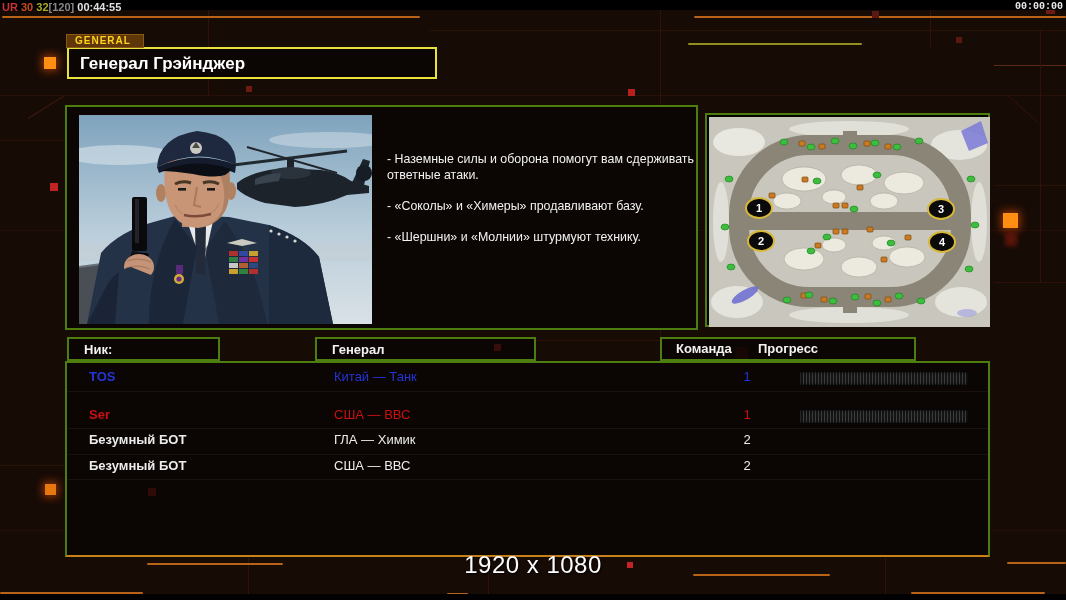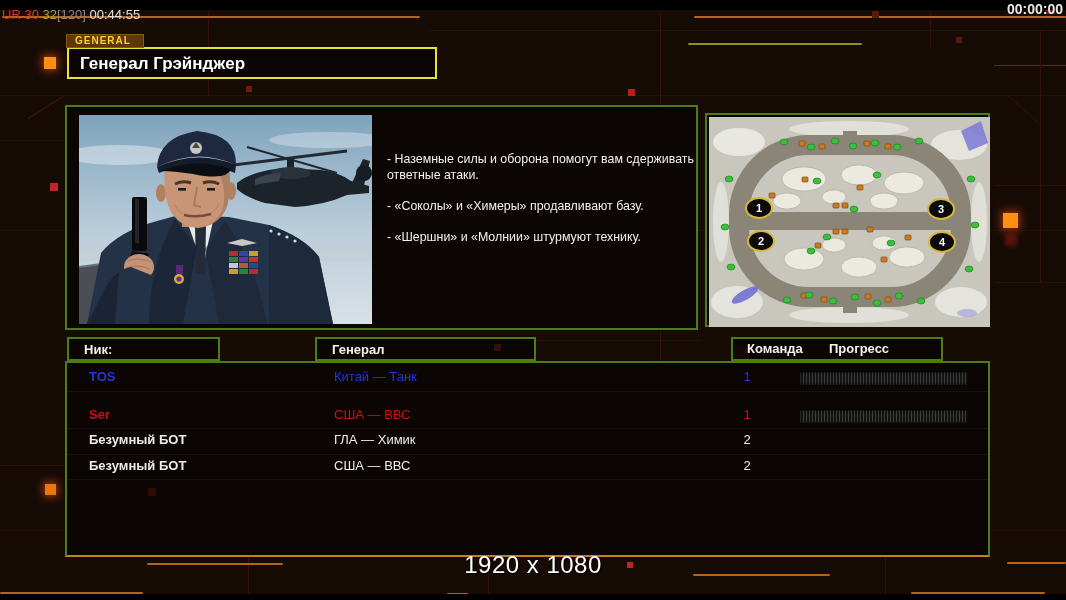--- a/index.html
+++ b/index.html
@@ -13,22 +13,22 @@
   .hl{position:absolute;height:1px;background:#2e1009;}
   .hlb{position:absolute;height:2px;background:#b9621a;border-radius:1px;}
   .hly{position:absolute;height:2px;background:#8f8f22;border-radius:1px;}
   .vl{position:absolute;width:1px;background:#31110a;}
   .diag{position:absolute;height:1px;background:#3a1a0c;transform-origin:left center;}
   .sq{position:absolute;}
   .glow{box-shadow:0 0 9px 2px rgba(255,90,0,.55);}
   
   .bar-top{position:absolute;left:0;top:0;width:1066px;height:10px;background:#000;z-index:30;}
   .bar-bottom{position:absolute;left:0;bottom:0;width:1066px;height:6px;background:#010103;z-index:30;}
-  .dbg{position:absolute;left:2px;top:1px;font-size:13px;font-weight:normal;letter-spacing:0;white-space:pre;margin-top:6px;}
-  .clock{position:absolute;right:3px;top:1px;font-size:14px;font-weight:bold;color:#e8e8e8;}
+  .dbg{position:absolute;left:2px;top:1px;font-size:11px;font-weight:bold;letter-spacing:0;white-space:pre;}
+  .clock{position:absolute;right:3px;top:1px;font-size:10px;font-weight:bold;color:#e8e8e8;font-family:Liberation Mono, monospace;}
   
   .panel{position:absolute;border:2px solid #4d7c0f;background:rgba(8,4,2,.78);box-sizing:border-box;}
   .tab{
     position:absolute;left:66px;top:34px;width:78px;height:14px;
     background:#5f3608;border:1px solid #8a5a14;box-sizing:border-box;
     font-size:10px;font-weight:bold;color:#ffd21e;letter-spacing:1px;
     line-height:12px;padding-left:8px;z-index:6;
   }
   .titlebox{left:67px;top:47px;width:370px;height:32px;border-color:#e8e23c;z-index:5;}
   .titlebox .t{font-size:17px;font-weight:bold;color:#fff;line-height:29px;padding-left:11px;}
@@ -335,21 +335,21 @@
       </g>
     </svg>
   </div>
 
   <div class="panel hdrbox" style="left:67px;width:153px">
     <div class="h">Ник:</div>
   </div>
   <div class="panel hdrbox" style="left:315px;width:221px">
     <div class="h">Генерал</div>
   </div>
-  <div class="panel hdrbox tp-head" style="left:731px;width:212px">
+  <div class="panel hdrbox tp-head" style="left:660px;width:256px">
     <span style="left:14px">Команда</span>
     <span style="left:96px">Прогресс</span>
   </div>
 
   <div class="panel tablebox">
     <div class="rows">
       <div class="prow" style="color: rgb(36, 53, 216);">
         <span class="nick">TOS</span>
         <span class="gen">Китай — Танк</span>
         <span class="team">1</span>

